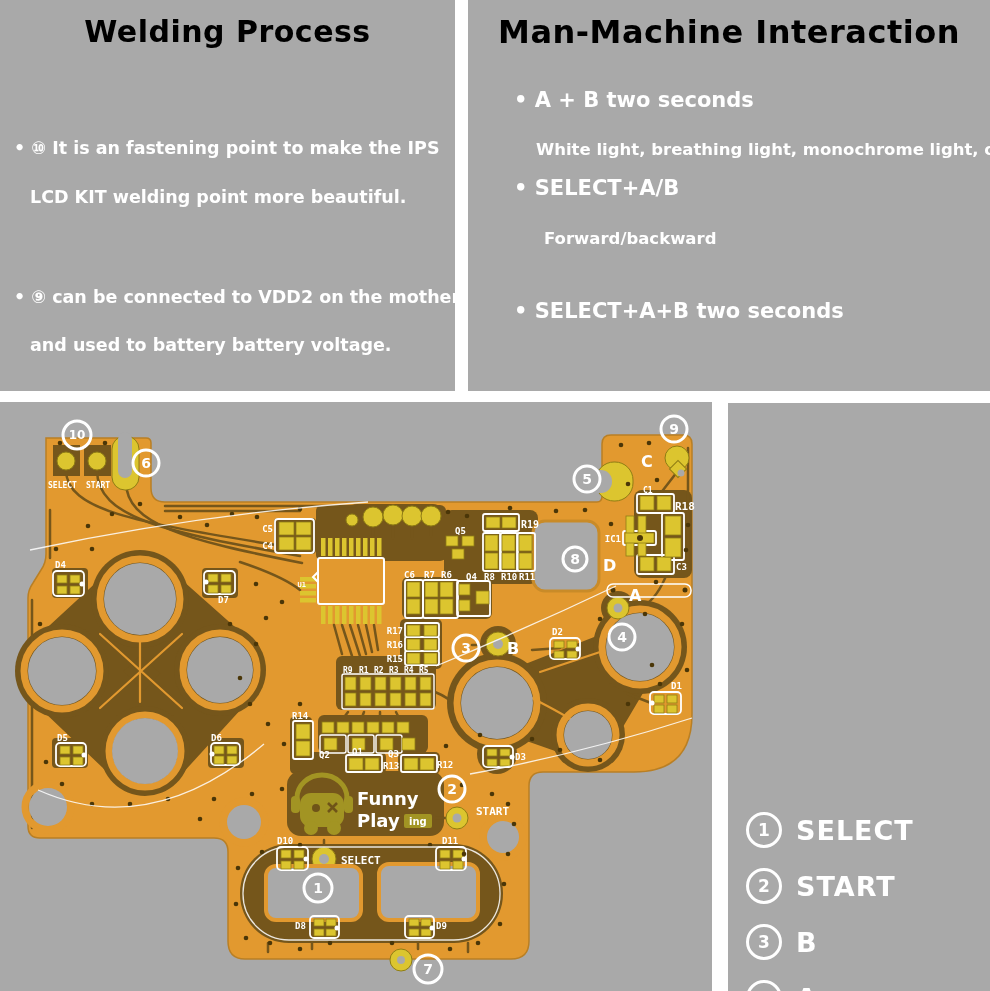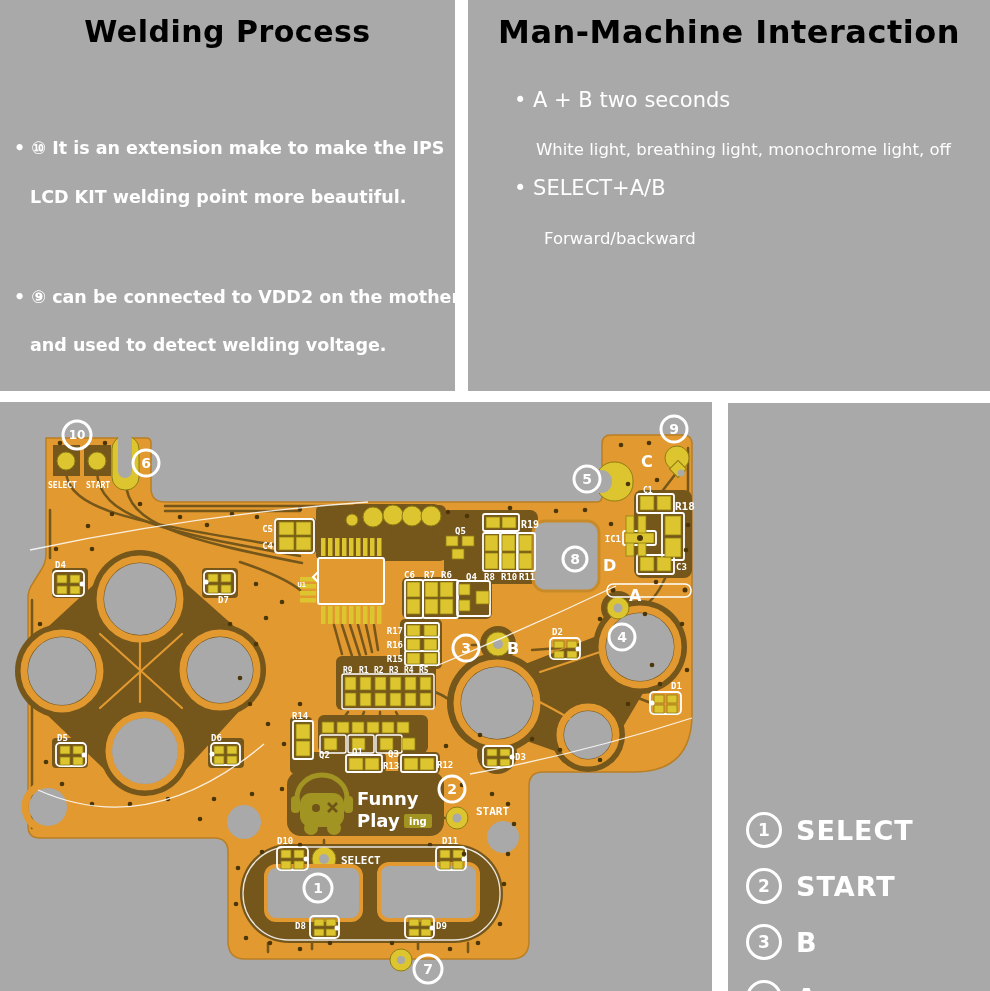--- a/index.html
+++ b/index.html
@@ -15,48 +15,49 @@
   #panel-weld{left:0;top:0;width:455px;height:391px;}
   #panel-mmi{left:468px;top:0;width:522px;height:391px;}
   #picture{left:0;top:402px;width:712px;height:589px;}
   #legend{left:728px;top:403px;width:262px;height:588px;}
   .panel h1{margin:0;text-align:center;font-weight:bold;color:#000000;}
   #panel-weld h1{font-size:30px;padding-top:14px;letter-spacing:.5px;}
   #panel-mmi h1{font-size:32px;padding-top:13px;letter-spacing:.5px;}
   .wline{position:absolute;left:14px;right:6px;font-size:17.5px;font-weight:bold;line-height:21px;white-space:nowrap;}
   .wline.indent{left:30px;}
   .wline.bullet::before{content:"• ";}
-  .mline{position:absolute;font-weight:normal;white-space:nowrap;}
+  .mline{position:absolute;font-weight:bold;white-space:nowrap;}
   .mhead{font-size:21px;}
   .mhead::before{content:"• ";}
   .msub{font-size:16.5px;}
   .legend-row{position:absolute;left:18px;display:flex;align-items:center;color:#fff;}
   .legend-circle{width:30px;height:30px;border:3px solid #fff;border-radius:50%;display:flex;align-items:center;justify-content:center;font-size:17px;font-weight:bold;flex:0 0 auto;}
   .legend-label{margin-left:14px;font-weight:bold;font-size:27px;letter-spacing:1px;white-space:nowrap;}
   svg{position:absolute;left:0;top:0;}
   svg text{font-family:"DejaVu Sans Mono",monospace;font-weight:bold;fill:#fff;}
   svg text.big{font-family:"DejaVu Sans",sans-serif;}
 </style>
 </head>
 <body>
 
 <div class="panel" id="panel-weld">
   <h1>Welding Process</h1>
-  <div class="wline bullet" style="top:138px">⑩ It is an extension make to make the IPS</div>
+  <div class="wline bullet" style="top:138px">⑩ It is an fastening point to make the IPS</div>
   <div class="wline indent" style="top:187px">LCD KIT welding point more beautiful.</div>
   <div class="wline bullet" style="top:287px">⑨ can be connected to VDD2 on the motherboard</div>
-  <div class="wline indent" style="top:335px">and used to detect welding voltage.</div>
+  <div class="wline indent" style="top:335px">and used to battery battery voltage.</div>
 </div>
 
 <div class="panel" id="panel-mmi">
   <h1>Man-Machine Interaction</h1>
   <div class="mline mhead" style="left:46px;top:88px">A + B two seconds</div>
   <div class="mline msub" style="left:68px;top:140px">White light, breathing light, monochrome light, off</div>
   <div class="mline mhead" style="left:46px;top:176px">SELECT+A/B</div>
   <div class="mline msub" style="left:76px;top:229px">Forward/backward</div>
+  <div class="mline mhead" style="left:46px;top:299px">SELECT+A+B two seconds</div>
 </div>
 
 <div class="panel" id="legend">
   <div class="legend-row" style="top:409px">
       <span class="legend-circle">1</span>
       <span class="legend-label">SELECT</span>
     </div>
   <div class="legend-row" style="top:465px">
       <span class="legend-circle">2</span>
       <span class="legend-label">START</span>

